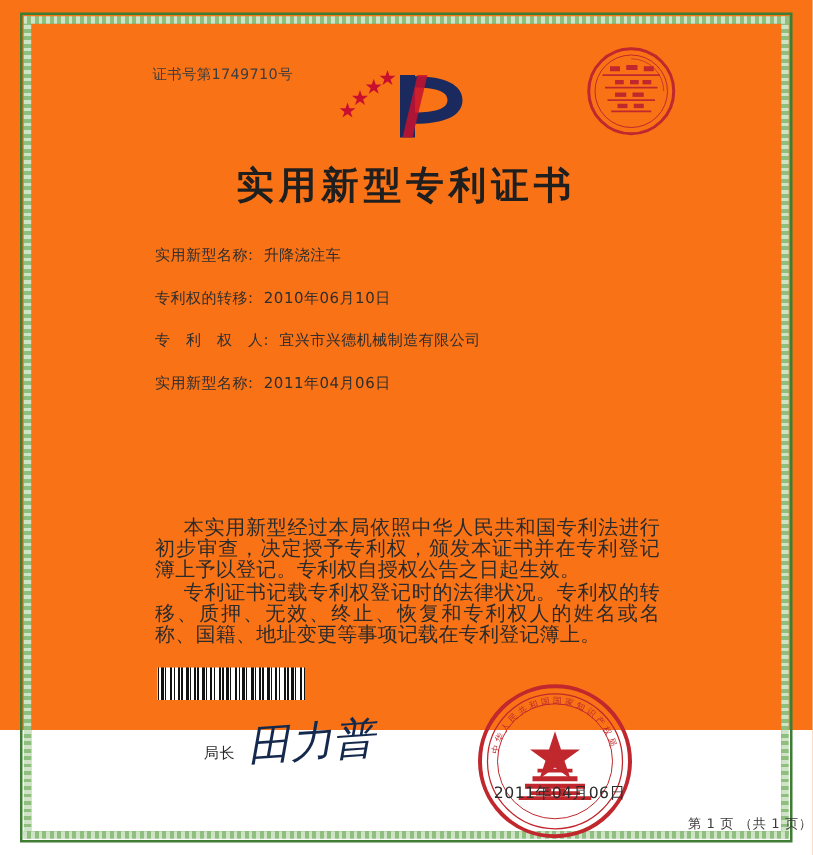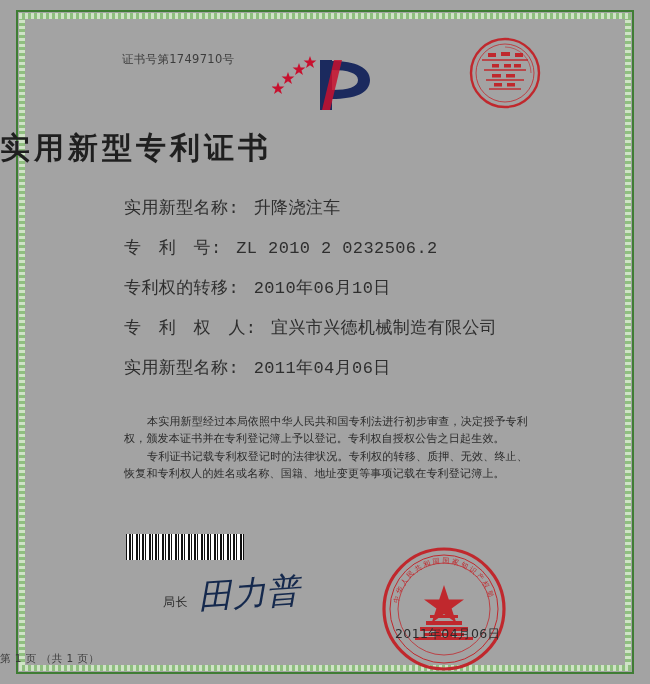--- a/index.html
+++ b/index.html
@@ -9,22 +9,22 @@
   }
   body {
     width: 650px;
     height: 684px;
     font-family: "DejaVu Sans", sans-serif;
     overflow: hidden;
   }
   .page {
     position: relative;
     width: 650px;
-    height: 684px;
-    background: #a3a3a3;
+    height: 584px;
+    background: #f97316;
   }
   
   .border-outer {
     position: absolute;
     left: 16px;
     top: 10px;
     width: 618px;
     height: 664px;
     border: 2px solid #3f7d34;
     box-sizing: border-box;
@@ -86,57 +86,57 @@
     width: 108px;
     height: 62px;
   }
   .logo svg { display:block; }
 
   .title {
     position: absolute;
     left: 0;
     top: 128px;
     width: 650px;
+    text-align: center;
     font-size: 30px;
     font-weight: bold;
     letter-spacing: 4px;
     color: #1f1f1f;
     font-family: "DejaVu Serif", serif;
   }
 
   
   .fields {
     position: absolute;
     left: 124px;
     top: 196px;
     width: 420px;
   }
   .field-row {
-    font-size: 17px;
+    font-size: 12px;
     color: #2e2e2e;
     margin-bottom: 17px;
     white-space: nowrap;
     letter-spacing: 0.4px;
-    font-family: Liberation Mono, monospace;
   }
   .field-label {
     display: inline-block;
   }
   .field-value {
     display: inline-block;
     margin-left: 4px;
   }
 
   
   .body-text {
     position: absolute;
     left: 124px;
     top: 413px;
     width: 404px;
-    font-size: 11px;
+    font-size: 16px;
     line-height: 17px;
     color: #2b2b2b;
     text-align: justify;
     letter-spacing: 0.2px;
   }
   .body-text p {
     margin: 0 0 1px 0;
     text-indent: 23px;
   }
 
@@ -201,21 +201,21 @@
     top: 626px;
     font-size: 12.5px;
     color: #2b2b2b;
     letter-spacing: 0.4px;
   }
   .page-no {
     position: absolute;
     left: 0;
     top: 652px;
     width: 650px;
-    text-align: left;
+    text-align: right;
     font-size: 10.5px;
     color: #3a3a3a;
     letter-spacing: 0.5px;
   }
   .seal-text { font-size: 7px; fill: #c0282d; font-family: "DejaVu Sans", sans-serif; }
 </style>
 </head>
 <body>
 
 <div class="page">
@@ -244,24 +244,20 @@
       <path d="M50 58 L62 8 L70 8 L58 58 Z" fill="#c8102e" opacity="0.85"></path>
     </svg>
   </div>
 
   <div class="title">实用新型专利证书</div>
 
   <div class="fields">
     <div class="field-row">
       <span class="field-label">实用新型名称:</span>
       <span class="field-value">升降浇注车</span>
-    </div>
-    <div class="field-row">
-      <span class="field-label">专　利　号:</span>
-      <span class="field-value">ZL 2010 2 0232506.2</span>
     </div>
     <div class="field-row">
       <span class="field-label">专利权的转移:</span>
       <span class="field-value">2010年06月10日</span>
     </div>
     <div class="field-row">
       <span class="field-label">专　利　权　人:</span>
       <span class="field-value">宜兴市兴德机械制造有限公司</span>
     </div>
     <div class="field-row">

